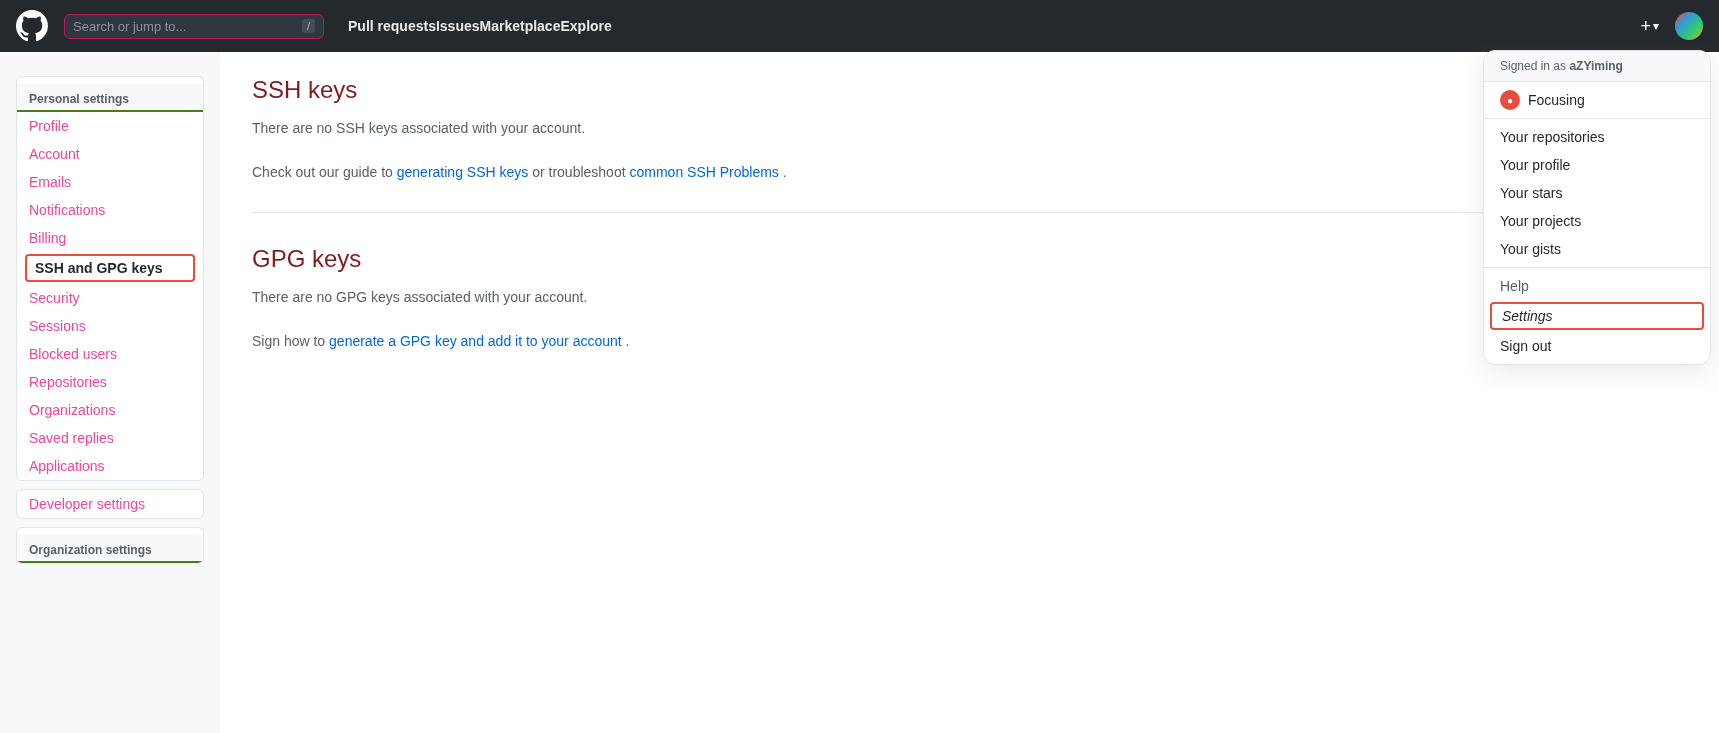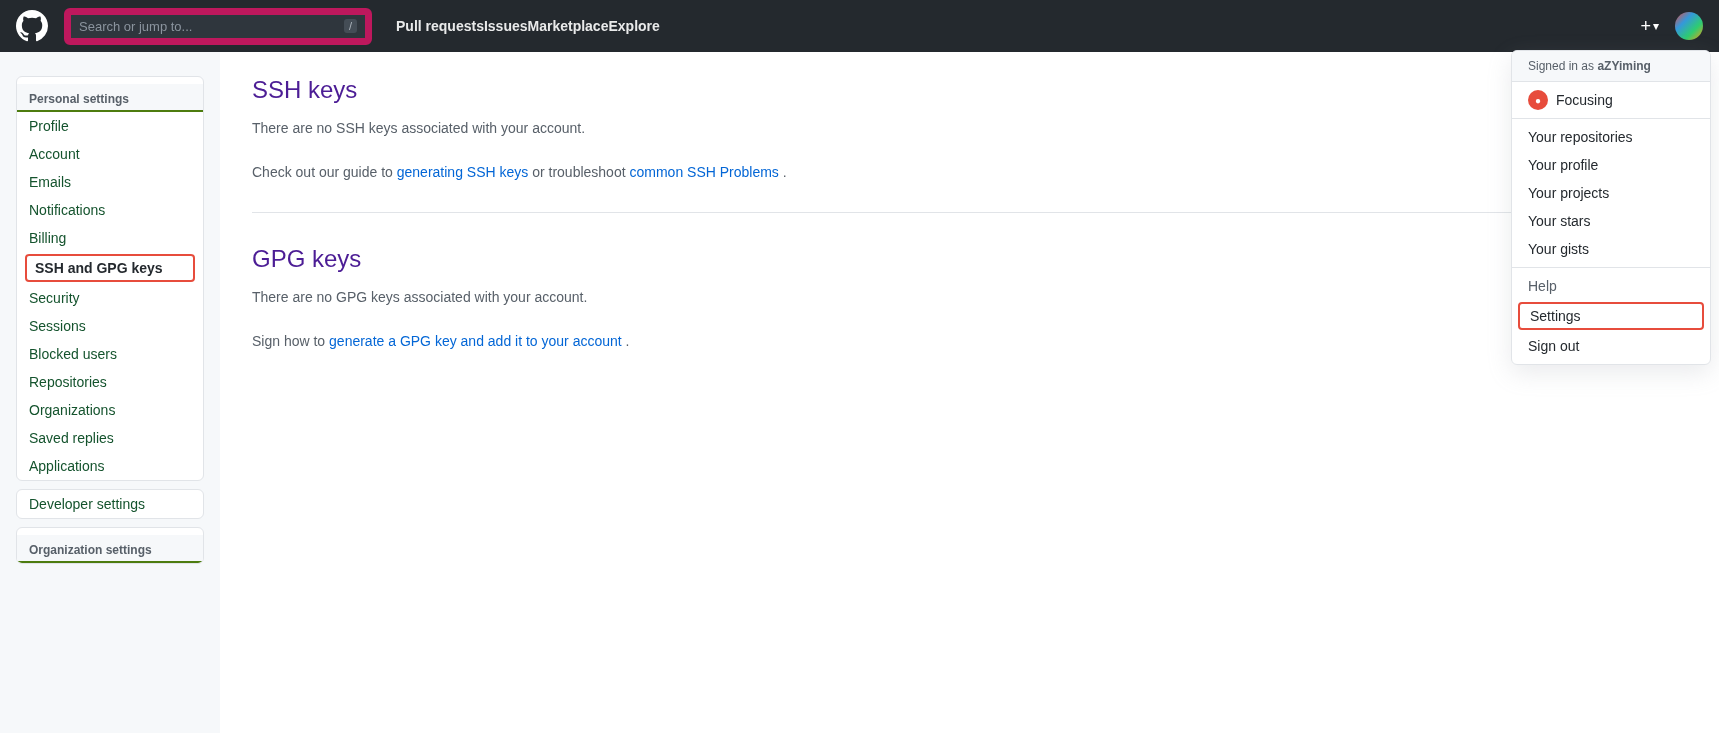--- a/index.html
+++ b/index.html
@@ -20,24 +20,24 @@
       font-size: 24px;
       display: flex;
       align-items: center;
       cursor: pointer;
     }
     .topnav-logo svg { fill: white; }
     .search-box {
       display: flex;
       align-items: center;
       background: #2f363d;
-      border: 7px solid #be185d;
+      border: 1px solid #be185d;
       border-radius: 6px;
       padding: 4px 8px;
-      width: 308px;
+      width: 260px;
       gap: 8px;
       cursor: text;
     }
     .search-box input {
       background: transparent;
       border: none;
       outline: none;
       color: #c9d1d9;
       font-size: 13px;
       flex: 1;
@@ -104,21 +104,21 @@
     .sidebar-section-title {
       font-size: 12px;
       font-weight: 600;
       color: #586069;
       padding: 8px 16px 4px;
       text-transform: none;
     }
     .sidebar-item {
       display: block;
       padding: 6px 16px;
-      color: #14532d;
+      color: #ec4899;
       text-decoration: none;
       font-size: 14px;
       cursor: pointer;
       border-left: 3px solid transparent;
     }
     .sidebar-group {
       background: #fff;
       border: 1px solid #e1e4e8;
       border-radius: 6px;
       margin: 8px 16px;
@@ -150,21 +150,21 @@
     }
     .section-header {
       display: flex;
       align-items: center;
       justify-content: space-between;
       margin-bottom: 16px;
     }
     .section-title {
       font-size: 24px;
       font-weight: 300;
-      color: #4c1d95;
+      color: #7f1d1d;
     }
     .btn-green {
       background: #2ea44f;
       color: #fff;
       border: none;
       border-radius: 6px;
       padding: 6px 12px;
       font-size: 14px;
       font-weight: 500;
       cursor: pointer;
@@ -177,24 +177,24 @@
     .section-help {
       color: #586069;
       font-size: 14px;
       margin-top: 28px;
     }
     .link-blue { color: #0366d6; text-decoration: none; cursor: pointer; }
     .dropdown-menu {
       position: fixed;
       top: 50px;
       right: 8px;
-      width: 200px;
+      width: 228px;
       background: #fff;
       border: 1px solid #e1e4e8;
-      border-radius: 6px;
+      border-radius: 12px;
       box-shadow: 0 8px 24px rgba(149,157,165,0.2);
       z-index: 200;
       overflow: hidden;
     }
     .dropdown-header {
       padding: 8px 16px;
       border-bottom: 1px solid #e1e4e8;
       background: #f6f8fa;
     }
     .dropdown-signed-as {
@@ -231,20 +231,21 @@
       color: #24292e;
       font-size: 14px;
       cursor: pointer;
       text-decoration: none;
     }
     .dropdown-item.settings-highlighted {
       border: 2px solid #e74c3c;
       border-radius: 4px;
       margin: 2px 6px;
       padding: 4px 10px;
+      font-style: italic;
     }
     .dropdown-last {
       padding: 4px 0;
     }
     .dropdown-last .dropdown-item { color: #24292e; }
     .dropdown-last .dropdown-item.help-item { color: #586069; }
 
     
     .sidebar-item-active-box {
       border: 2px solid #e74c3c;
@@ -356,22 +357,22 @@
   </div>
 
   <div class="dropdown-focusing">
     <div class="focus-icon">●</div>
     <span class="focus-label">Focusing</span>
   </div>
 
   <div class="dropdown-section">
     <a class="dropdown-item">Your repositories</a>
     <a class="dropdown-item">Your profile</a>
+    <a class="dropdown-item">Your stars</a>
     <a class="dropdown-item">Your projects</a>
-    <a class="dropdown-item">Your stars</a>
     <a class="dropdown-item">Your gists</a>
   </div>
 
   <div class="dropdown-last">
     <a class="dropdown-item help-item">Help</a>
     <a class="dropdown-item settings-highlighted">Settings</a>
     <a class="dropdown-item">Sign out</a>
   </div>
 </div>
 

